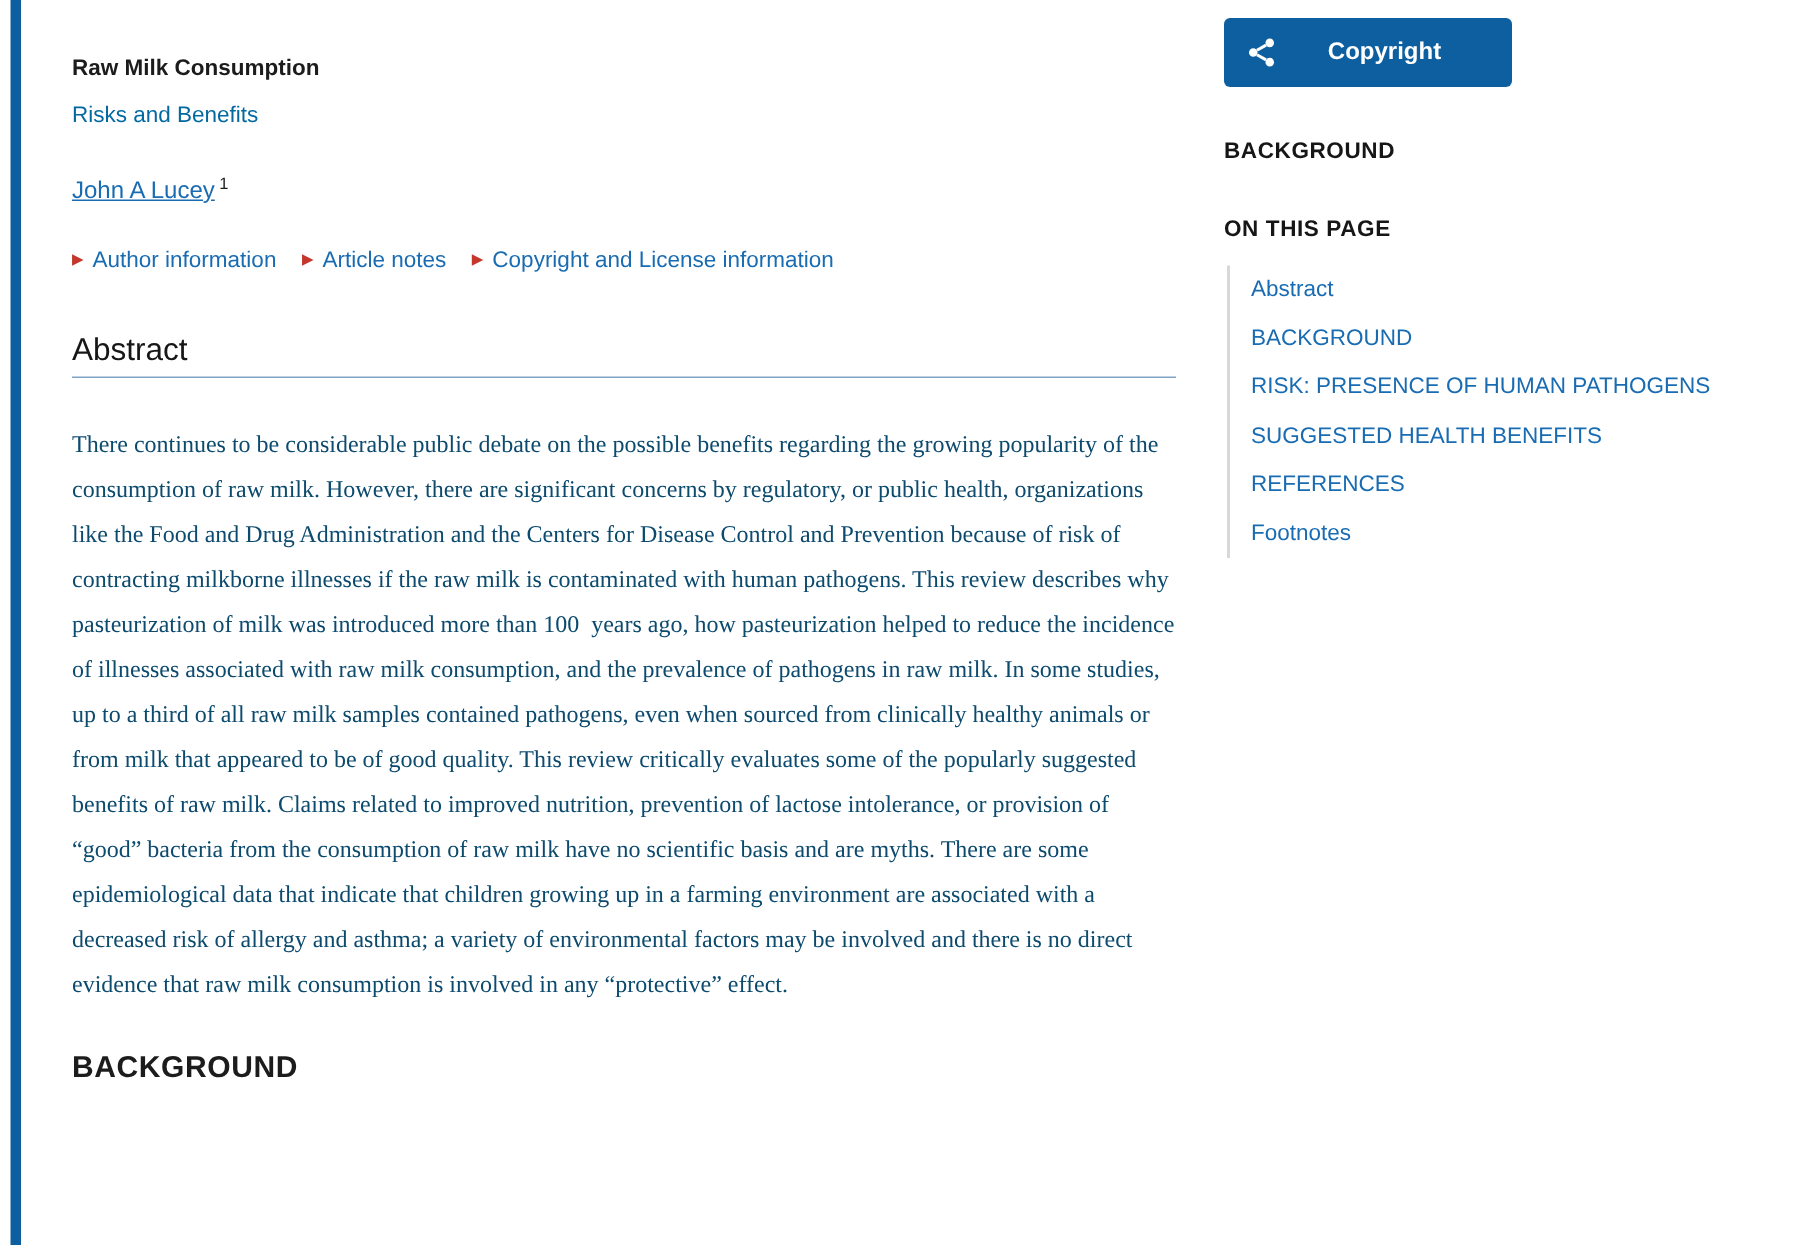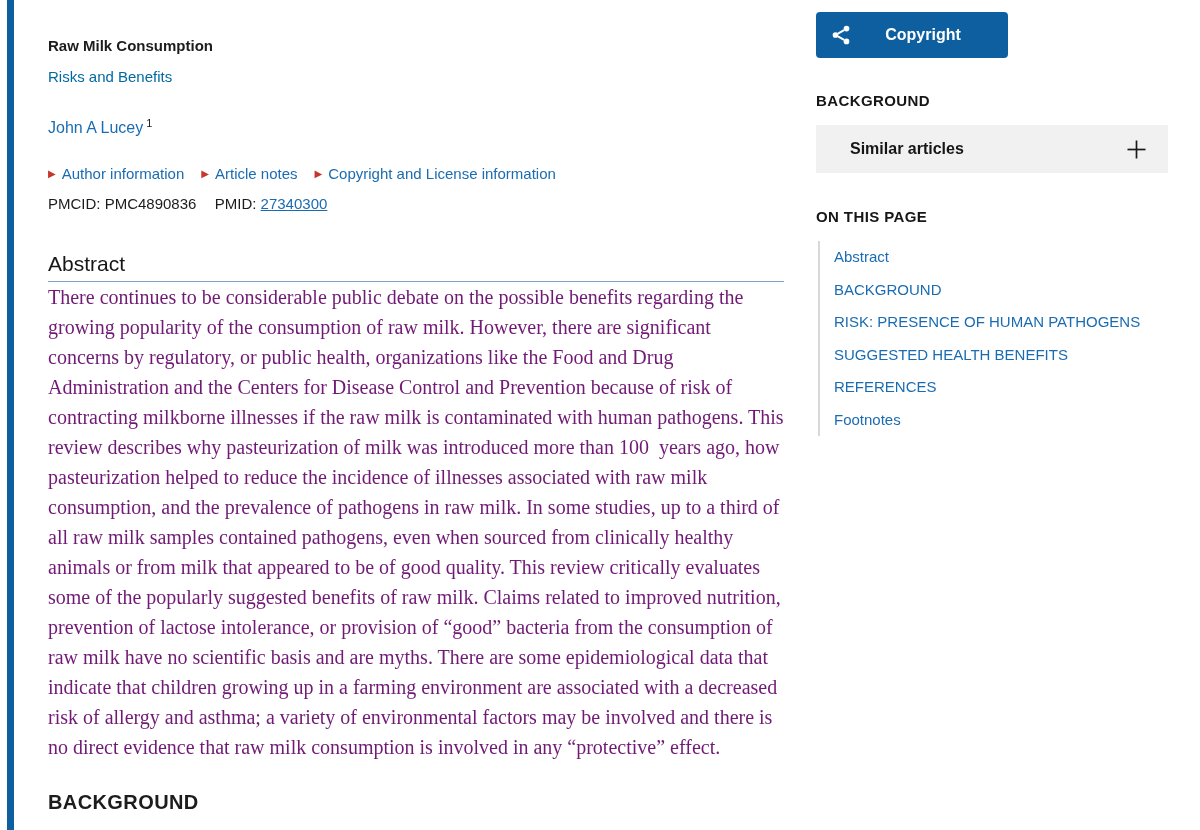--- a/index.html
+++ b/index.html
@@ -32,21 +32,21 @@
     margin-top:33px;
     font-size:15px;font-weight:700;line-height:26px;color:#1c1c1c;
   }
   .subtitle{
     margin-top:9px;font-size:15px;line-height:18px;color:#0369a1;
   }
   .author-row{
     margin-top:27px;font-size:16px;line-height:20px;
   }
   .author-row a{
-    color:var(--link-blue);cursor:pointer;
+    color:var(--link-blue);text-decoration:underline;cursor:pointer;
   }
   .author-row sup{
     font-size:11px;color:#1c1c1c;margin-left:3px;
   }
   .info-links{
     margin-top:27px;display:flex;gap:17px;align-items:center;
     font-size:15px;line-height:18px;
   }
   .info-link{
     display:flex;align-items:center;gap:6px;cursor:pointer;
@@ -60,22 +60,23 @@
   }
   .ids-row .sep{display:inline-block;width:10px;}
   .ids-row a{color:var(--link-blue);text-decoration:underline;cursor:pointer;}
   .abstract-heading{
     margin-top:39px;
     font-size:21px;font-weight:400;line-height:24px;color:#161616;
     padding-bottom:5px;
     border-bottom:1px solid var(--rule-blue);
   }
   .abstract-text{
+    margin-top:30px;
     font-family:"Liberation Serif", serif;
-    font-size:20px;line-height:30px;color:#701a75;
+    font-size:16px;line-height:30px;color:#0c4a6e;
     text-align:left;
   }
   .background-heading{
     margin-top:28px;
     font-size:20px;font-weight:700;line-height:24px;color:#1c1c1c;
     letter-spacing:0.4px;
   }
   
   .sidebar{
     position:absolute;left:816px;top:0;width:352px;
@@ -149,27 +150,20 @@
     <span class="info-link">
       <span class="tri">▶</span>
       <span class="lbl">Article notes</span>
     </span>
     <span class="info-link">
       <span class="tri">▶</span>
       <span class="lbl">Copyright and License information</span>
     </span>
   </div>
 
-  <div class="ids-row">
-    <span>PMCID:</span>
-    <span>PMC4890836</span>
-    <span class="sep"></span>
-    <span>PMID:</span>
-    <a>27340300</a>
-  </div>
 
   <h2 class="abstract-heading">Abstract</h2>
 
   <p class="abstract-text">There continues to be considerable public debate on the possible benefits regarding the growing popularity of the consumption of raw milk. However, there are significant concerns by regulatory, or public health, organizations like the Food and Drug Administration and the Centers for Disease Control and Prevention because of risk of contracting milkborne illnesses if the raw milk is contaminated with human pathogens. This review describes why pasteurization of milk was introduced more than 100&nbsp; years ago, how pasteurization helped to reduce the incidence of illnesses associated with raw milk consumption, and the prevalence of pathogens in raw milk. In some studies, up to a third of all raw milk samples contained pathogens, even when sourced from clinically healthy animals or from milk that appeared to be of good quality. This review critically evaluates some of the popularly suggested benefits of raw milk. Claims related to improved nutrition, prevention of lactose intolerance, or provision of “good” bacteria from the consumption of raw milk have no scientific basis and are myths. There are some epidemiological data that indicate that children growing up in a farming environment are associated with a decreased risk of allergy and asthma; a variety of environmental factors may be involved and there is no direct evidence that raw milk consumption is involved in any “protective” effect.</p>
 
   <h2 class="background-heading">BACKGROUND</h2>
 </main>
 
 <aside class="sidebar">
   <button class="permalink-btn">
@@ -179,27 +173,20 @@
       <circle cx="18" cy="19" r="3.1" fill="#ffffff"></circle>
       <line x1="8.7" y1="10.4" x2="15.3" y2="6.6" stroke="#ffffff" stroke-width="2.2"></line>
       <line x1="8.7" y1="13.6" x2="15.3" y2="17.4" stroke="#ffffff" stroke-width="2.2"></line>
     </svg>
     <span class="btn-label">Copyright</span>
   </button>
 
   <h3 class="side-heading">BACKGROUND</h3>
 
   <div class="panels">
-    <div class="panel">
-      <span class="panel-label">Similar articles</span>
-      <svg class="plus-icon" viewBox="0 0 19 19" aria-hidden="true">
-        <line x1="9.5" y1="0.5" x2="9.5" y2="18.5" stroke="#1a1a1a" stroke-width="1.7"></line>
-        <line x1="0.5" y1="9.5" x2="18.5" y2="9.5" stroke="#1a1a1a" stroke-width="1.7"></line>
-      </svg>
-    </div>
   </div>
 
   <h3 class="side-heading otp-heading">ON THIS PAGE</h3>
 
   <ul class="otp-list">
     <li>Abstract</li>
     <li>BACKGROUND</li>
     <li>RISK: PRESENCE OF HUMAN PATHOGENS</li>
     <li>SUGGESTED HEALTH BENEFITS</li>
     <li>REFERENCES</li>

